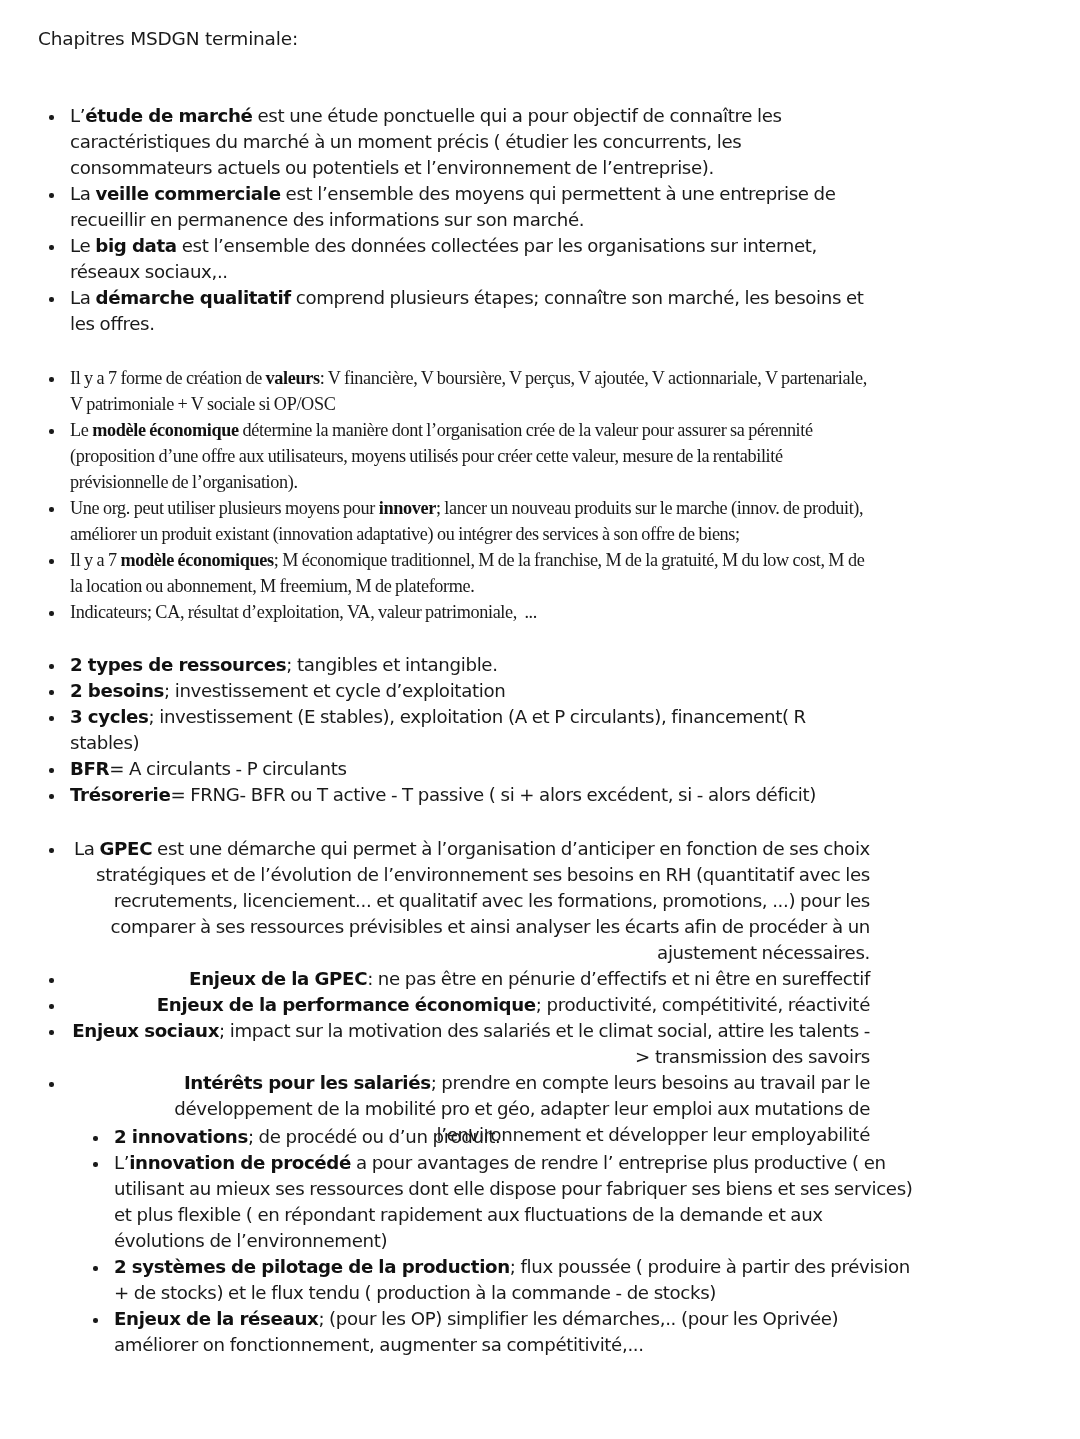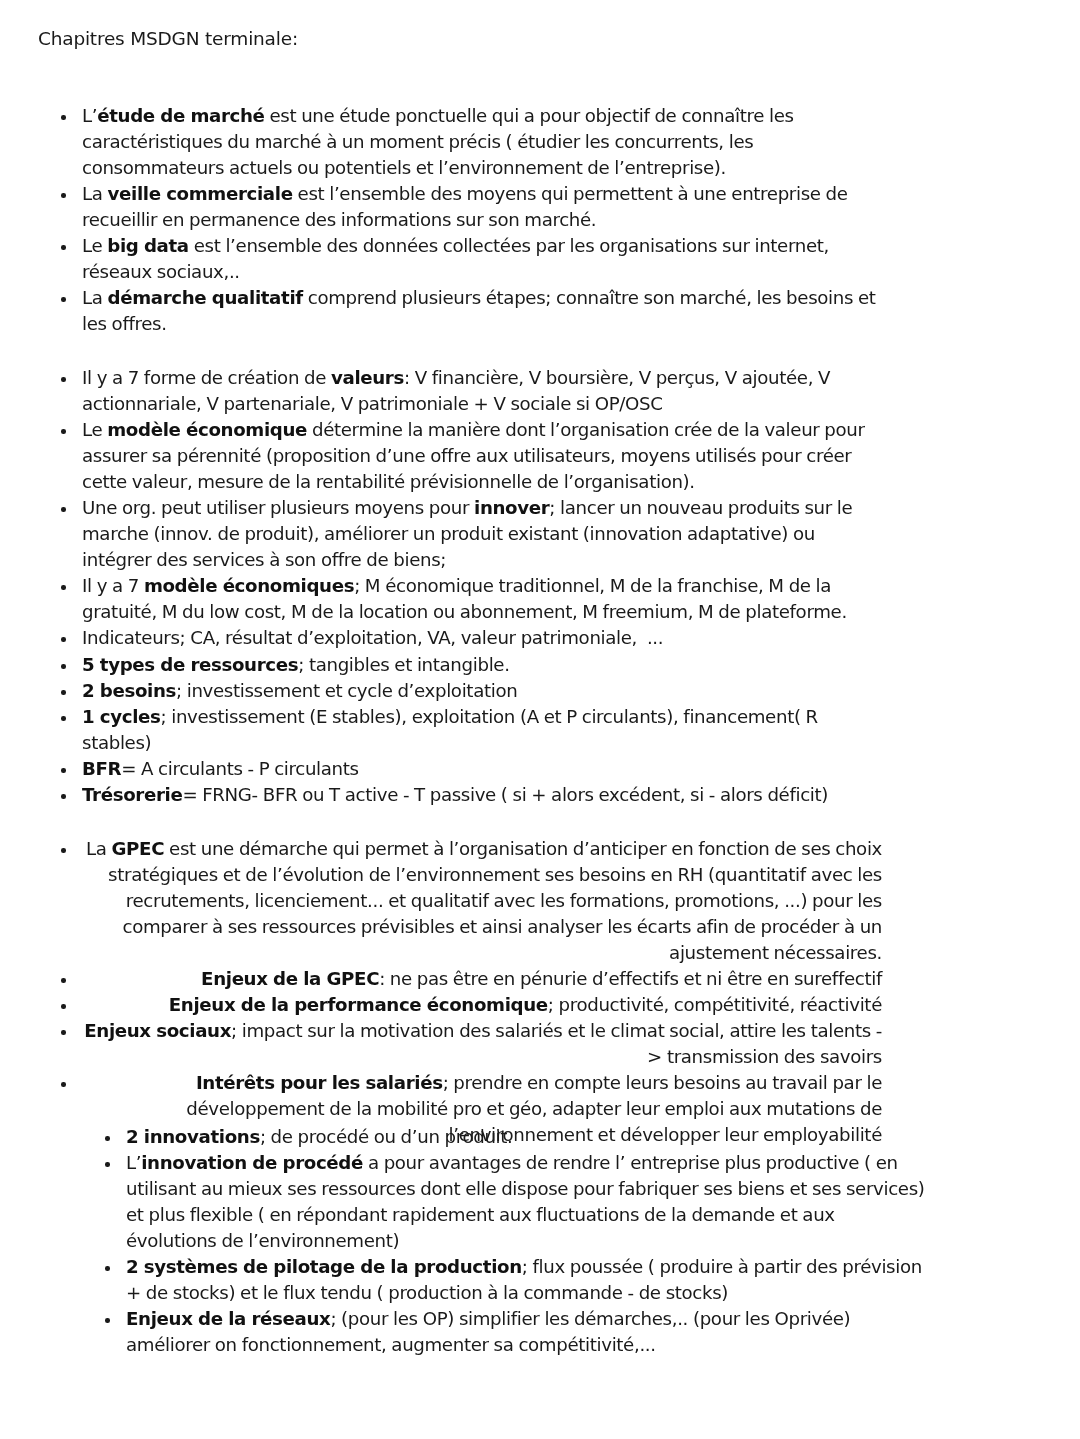--- a/index.html
+++ b/index.html
@@ -6,21 +6,21 @@
   body {
     width: 1080px; height: 1439px; overflow: hidden;
     font-family: "DejaVu Sans", sans-serif;
     color: #1a1a1a;
     position: relative;
   }
   .title {
     position: absolute; left: 38px; top: 26px;
     font-size: 18.5px; line-height: 26px; letter-spacing: -0.2px;
   }
-  .group { position: absolute; left: 12px; width: 900px; }
+  .group { position: absolute; left: 0; width: 900px; }
   ul.bullets {
     list-style: none; margin: 0; padding: 0;
   }
   ul.bullets li {
     position: relative;
     padding-left: 70px; padding-right: 30px;
     font-size: 18.2px; line-height: 26px; letter-spacing: -0.35px;
     word-spacing: -0.5px;
   }
   ul.bullets li::before {
@@ -38,34 +38,34 @@
 
 <div id="groups">
     <div class="group" style="top: 103px;">
       <ul class="bullets">
         <li><span>L’</span><b>étude de marché</b><span> est une étude ponctuelle qui a pour objectif de connaître les caractéristiques du marché à un moment précis ( étudier les concurrents, les consommateurs actuels ou potentiels et l’environnement de l’entreprise).&nbsp;</span></li>
         <li><span>La </span><b>veille commerciale</b><span> est l’ensemble des moyens qui permettent à une entreprise de recueillir en permanence des informations sur son marché.</span></li>
         <li><span>Le </span><b>big data</b><span> est l’ensemble des données collectées par les organisations sur internet, réseaux sociaux,..</span></li>
         <li><span>La </span><b>démarche qualitatif</b><span> comprend plusieurs étapes; connaître son marché, les besoins et les offres.</span></li>
       </ul>
     </div>
-    <div class="group" style="top: 365px;">
+    <div class="group" style="top: 365px; font-family: Liberation Serif, serif;">
       <ul class="bullets">
         <li><span>Il y a 7 forme de création de </span><b>valeurs</b><span>: V financière, V boursière, V perçus, V ajoutée, V actionnariale, V partenariale, V patrimoniale + V sociale si OP/OSC</span></li>
         <li><span>Le </span><b>modèle économique</b><span> détermine la manière dont l’organisation crée de la valeur pour assurer sa pérennité (proposition d’une offre aux utilisateurs, moyens utilisés pour créer cette valeur, mesure de la rentabilité prévisionnelle de l’organisation).</span></li>
         <li><span>Une org. peut utiliser plusieurs moyens pour </span><b>innover</b><span>; lancer un nouveau produits sur le marche (innov. de produit), améliorer un produit existant (innovation adaptative) ou intégrer des services à son offre de biens;</span></li>
         <li><span>Il y a 7 </span><b>modèle économiques</b><span>; M économique traditionnel, M de la franchise, M de la gratuité, M du low cost, M de la location ou abonnement, M freemium, M de plateforme.</span></li>
         <li><span>Indicateurs; CA, résultat d’exploitation, VA, valeur patrimoniale,&nbsp; ...</span></li>
       </ul>
     </div>
     <div class="group" style="top: 652px;">
       <ul class="bullets">
-        <li><b>5 types de ressources</b><span>; tangibles et intangible.</span></li>
+        <li><b>2 types de ressources</b><span>; tangibles et intangible.</span></li>
         <li><b>2 besoins</b><span>; investissement et cycle d’exploitation</span></li>
-        <li><b>1 cycles</b><span>; investissement (E stables), exploitation (A et P circulants), financement( R stables)</span></li>
+        <li><b>3 cycles</b><span>; investissement (E stables), exploitation (A et P circulants), financement( R stables)</span></li>
         <li><b>BFR</b><span>= A circulants - P circulants</span></li>
         <li><b>Trésorerie</b><span>= FRNG- BFR ou T active - T passive ( si + alors excédent, si - alors déficit)</span></li>
       </ul>
     </div>
     <div class="group" style="top: 836px; text-align: right;">
       <ul class="bullets">
         <li><span>La </span><b>GPEC</b><span> est une démarche qui permet à l’organisation d’anticiper en fonction de ses choix stratégiques et de l’évolution de l’environnement ses besoins en RH (quantitatif avec les recrutements, licenciement... et qualitatif avec les formations, promotions, ...) pour les comparer à ses ressources prévisibles et ainsi analyser les écarts afin de procéder à un ajustement nécessaires.</span></li>
         <li><b>Enjeux de la GPEC</b><span>: ne pas être en pénurie d’effectifs et ni être en sureffectif</span></li>
         <li><b>Enjeux de la performance économique</b><span>; productivité, compétitivité, réactivité</span></li>
         <li><b>Enjeux sociaux</b><span>; impact sur la motivation des salariés et le climat social, attire les talents -&gt; transmission des savoirs</span></li>

